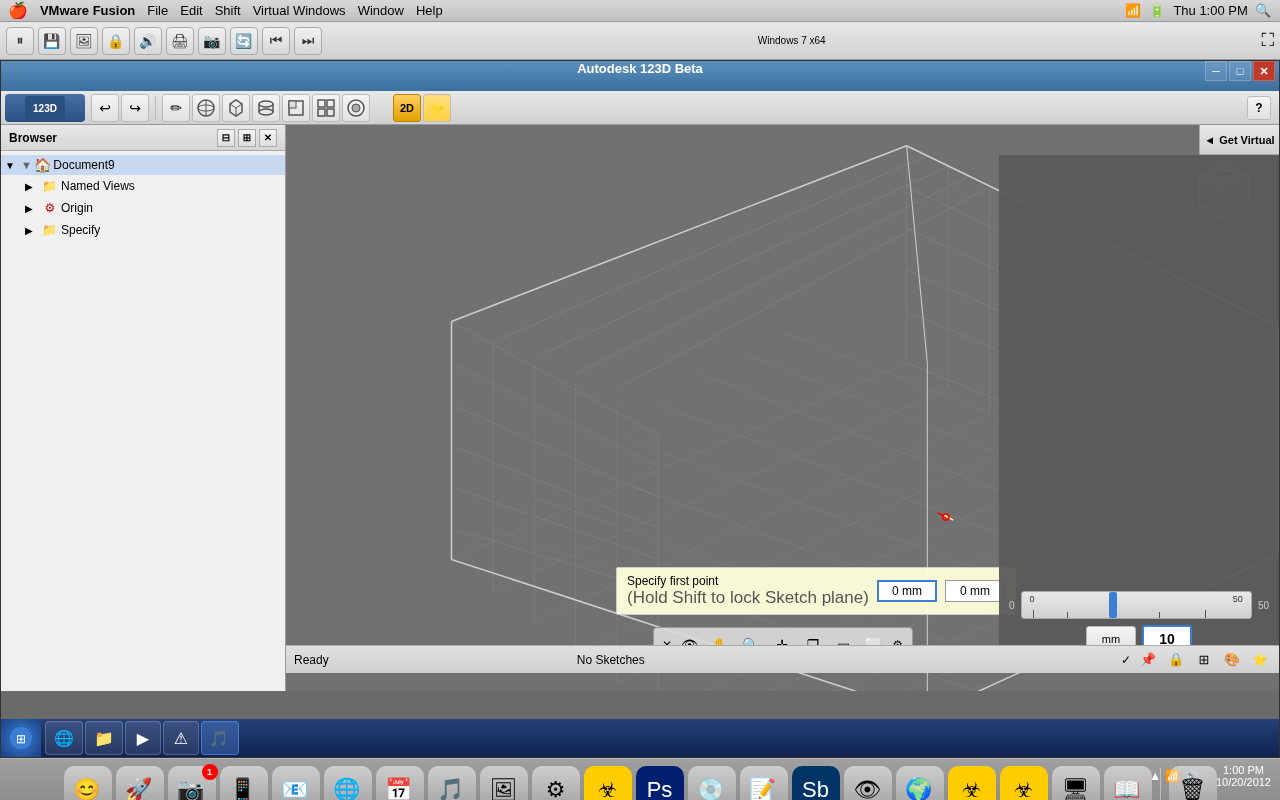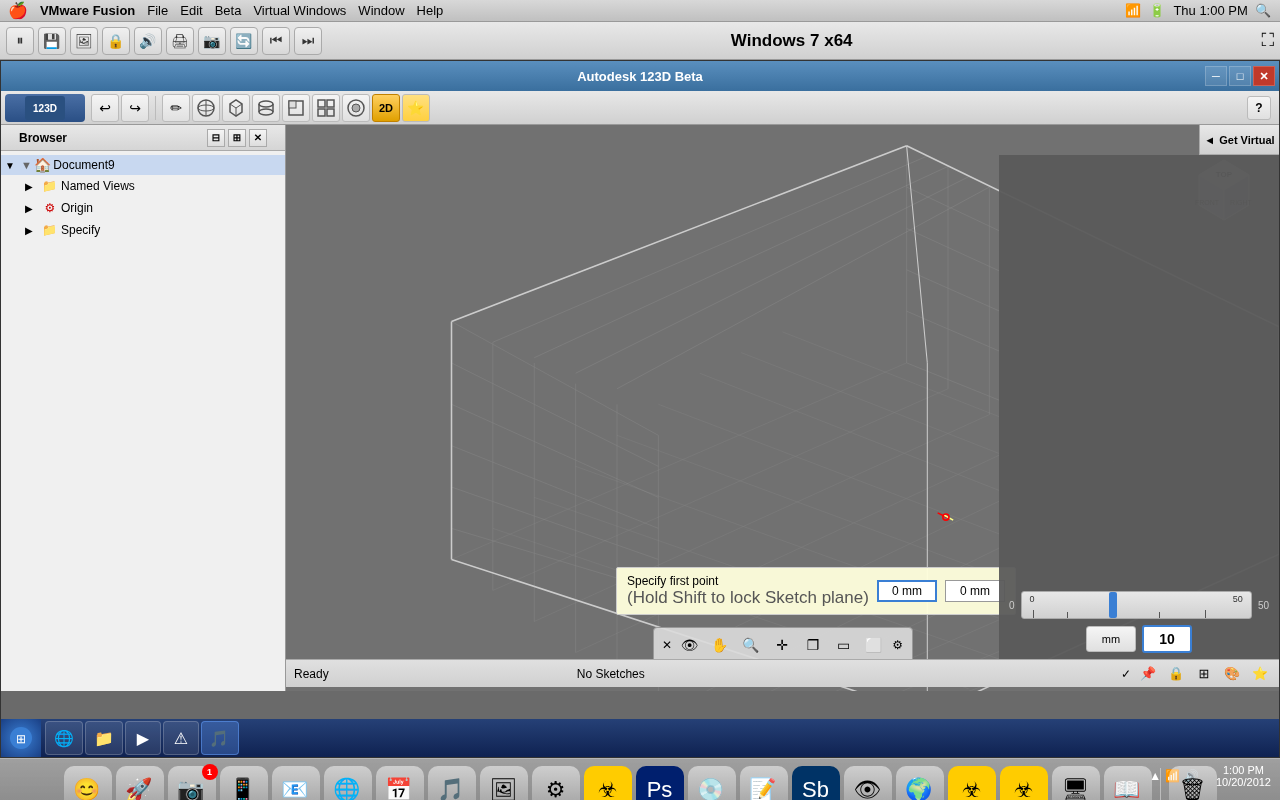--- a/index.html
+++ b/index.html
@@ -53,21 +53,20 @@
       position: absolute;
       top: 0; left: 0; right: 0; bottom: 0;
       background: #6a6a6a;
       border: 1px solid #333;
     }
 
     .autodesk-titlebar {
       height: 30px;
       background: linear-gradient(to bottom, #5a8fbe, #3a6f9e);
       display: flex;
-      align-items: center;
       justify-content: center;
       color: white;
       font-size: 13px;
       font-weight: bold;
       position: relative;
     }
     .autodesk-titlebar-controls {
       position: absolute;
       right: 4px;
       display: flex;
@@ -101,21 +100,21 @@
       color: white; font-size: 10px; font-weight: bold; cursor: pointer;
     }
     .adt-btn {
       width: 28px; height: 28px;
       background: linear-gradient(to bottom, #f5f5f5, #e0e0e0);
       border: 1px solid #bbb;
       border-radius: 3px;
       display: flex; align-items: center; justify-content: center;
       cursor: pointer; font-size: 14px;
     }
-    .adt-btn.active { background: linear-gradient(to bottom, #ffd060, #e0a000); border-color: #c08000; }
+    .adt-btn.active { background: linear-gradient(to bottom, #ffd060, #e0a000); border-color: #c08000; margin-left: 21px; }
     .adt-btn.highlight { background: linear-gradient(to bottom, #ffe080, #ffd040); }
     .adt-btn-help {
       position: absolute; right: 8px;
       width: 24px; height: 24px;
       background: linear-gradient(to bottom, #f5f5f5, #e0e0e0);
       border: 1px solid #bbb; border-radius: 3px;
       display: flex; align-items: center; justify-content: center;
       cursor: pointer; font-size: 12px; font-weight: bold;
     }
 
@@ -127,21 +126,21 @@
       display: flex;
       flex-direction: column;
       flex-shrink: 0;
     }
     .browser-header {
       height: 26px;
       background: linear-gradient(to bottom, #e8e8e8, #d5d5d5);
       border-bottom: 1px solid #aaa;
       display: flex;
       align-items: center;
-      padding: 0 18px;
+      padding: 0 8px;
       font-weight: bold;
       font-size: 12px;
     }
     .browser-header-controls {
       display: flex;
       gap: 3px;
       margin-left: auto;
     }
     .browser-ctrl-btn {
       width: 18px; height: 18px;
@@ -245,21 +244,21 @@
     }
     .bottom-tool-btn {
       width: 26px; height: 26px;
       display: flex; align-items: center; justify-content: center;
       font-size: 14px; cursor: pointer; border-radius: 3px;
     }
 
     
     .status-bar {
       position: absolute;
-      bottom: 4px; left: 0; right: 0;
+      bottom: 18px; left: 0; right: 0;
       height: 28px;
       background: linear-gradient(to bottom, #e0e0e0, #d0d0d0);
       border-top: 1px solid #aaa;
       display: flex;
       align-items: center;
       padding: 0 8px;
       font-size: 12px;
       gap: 20px;
     }
     .status-right {
@@ -355,21 +354,21 @@
     }
   </style>
 </head>
 <body>
 
 <div class="mac-menubar">
   <span style="font-size:16px;">🍎</span>
   <span style="font-weight:bold;">VMware Fusion</span>
   <span>File</span>
   <span>Edit</span>
-  <span>Beta</span>
+  <span>Shift</span>
   <span>Virtual Windows</span>
   <span>Window</span>
   <span>Help</span>
 
   <div style="position:absolute;right:8px;display:flex;align-items:center;gap:8px;font-size:13px;">
     <span>📶</span>
     <span>🔋</span>
     <span>Thu 1:00 PM</span>
     <span>🔍</span>
   </div>
@@ -379,21 +378,21 @@
   <div class="vmware-btn" title="Pause">⏸</div>
   <div class="vmware-btn">💾</div>
   <div class="vmware-btn">🖼</div>
   <div class="vmware-btn">🔒</div>
   <div class="vmware-btn">🔊</div>
   <div class="vmware-btn">🖨</div>
   <div class="vmware-btn">📷</div>
   <div class="vmware-btn">🔄</div>
   <div class="vmware-btn">⏮</div>
   <div class="vmware-btn">⏭</div>
-  <div style="margin-left:auto;font-weight:bold;font-size:17px;">Windows 7 x64</div>
+  <div style="margin-left:auto;font-weight:normal;font-size:10px;">Windows 7 x64</div>
   <div style="margin-left:auto;font-size:18px;cursor:pointer;">⛶</div>
 </div>
 
 <div class="win-container" style="height:698px;position:relative;">
 
   <div class="autodesk-window">
 
     <div class="autodesk-titlebar">
       <span>Autodesk 123D Beta</span>
       <div class="autodesk-titlebar-controls">

